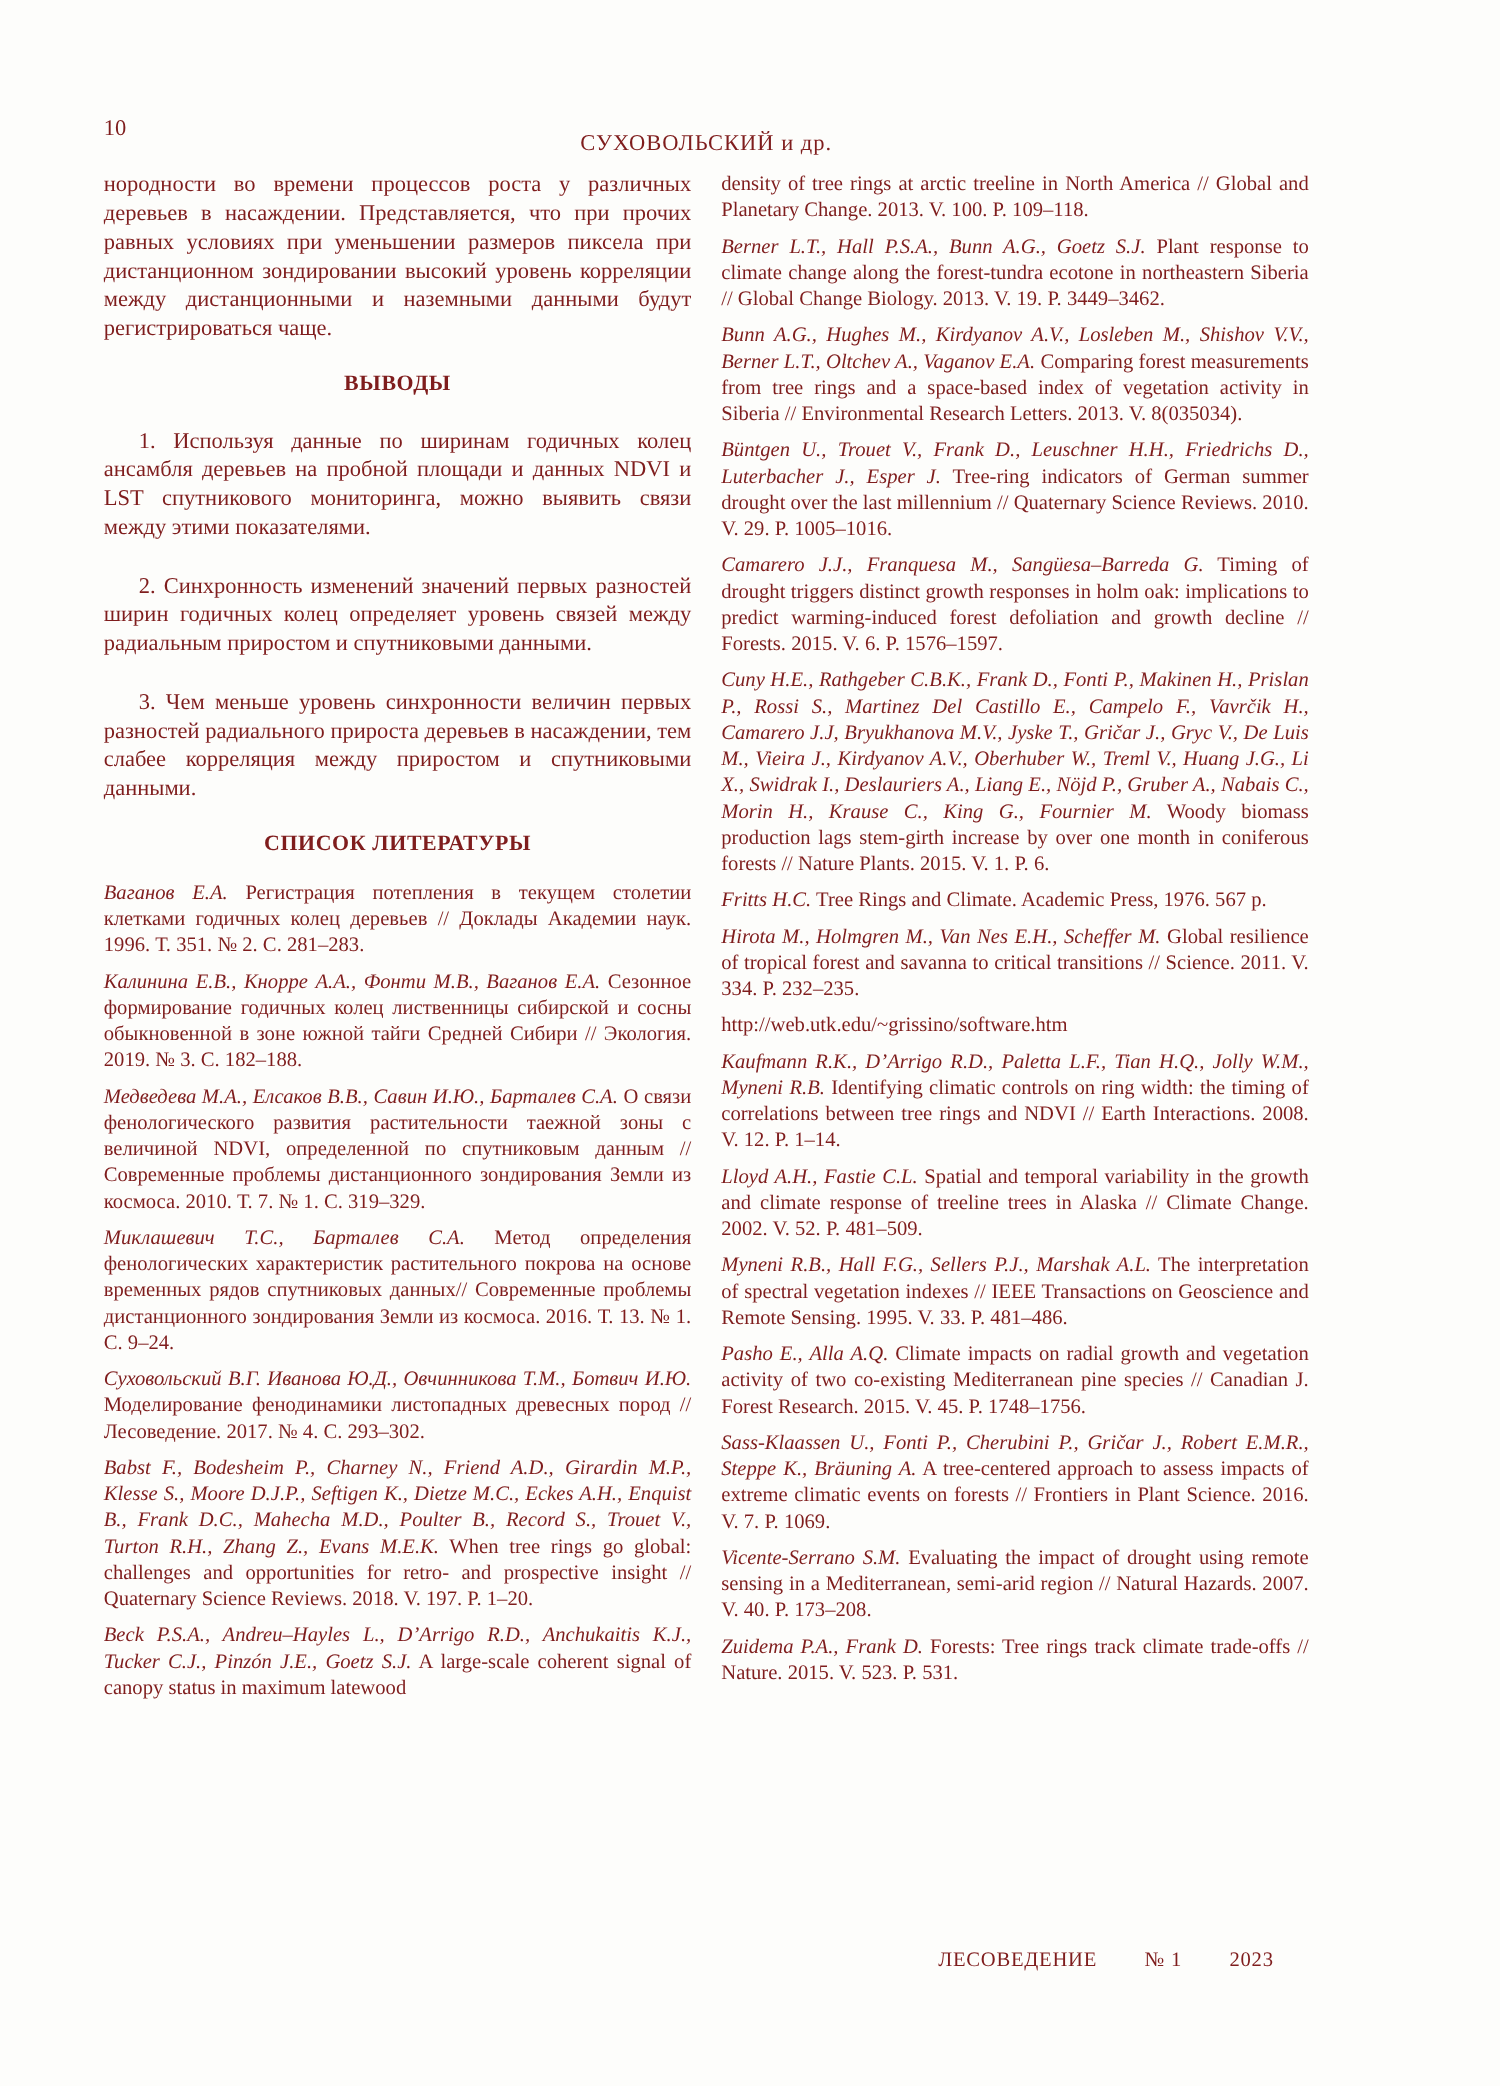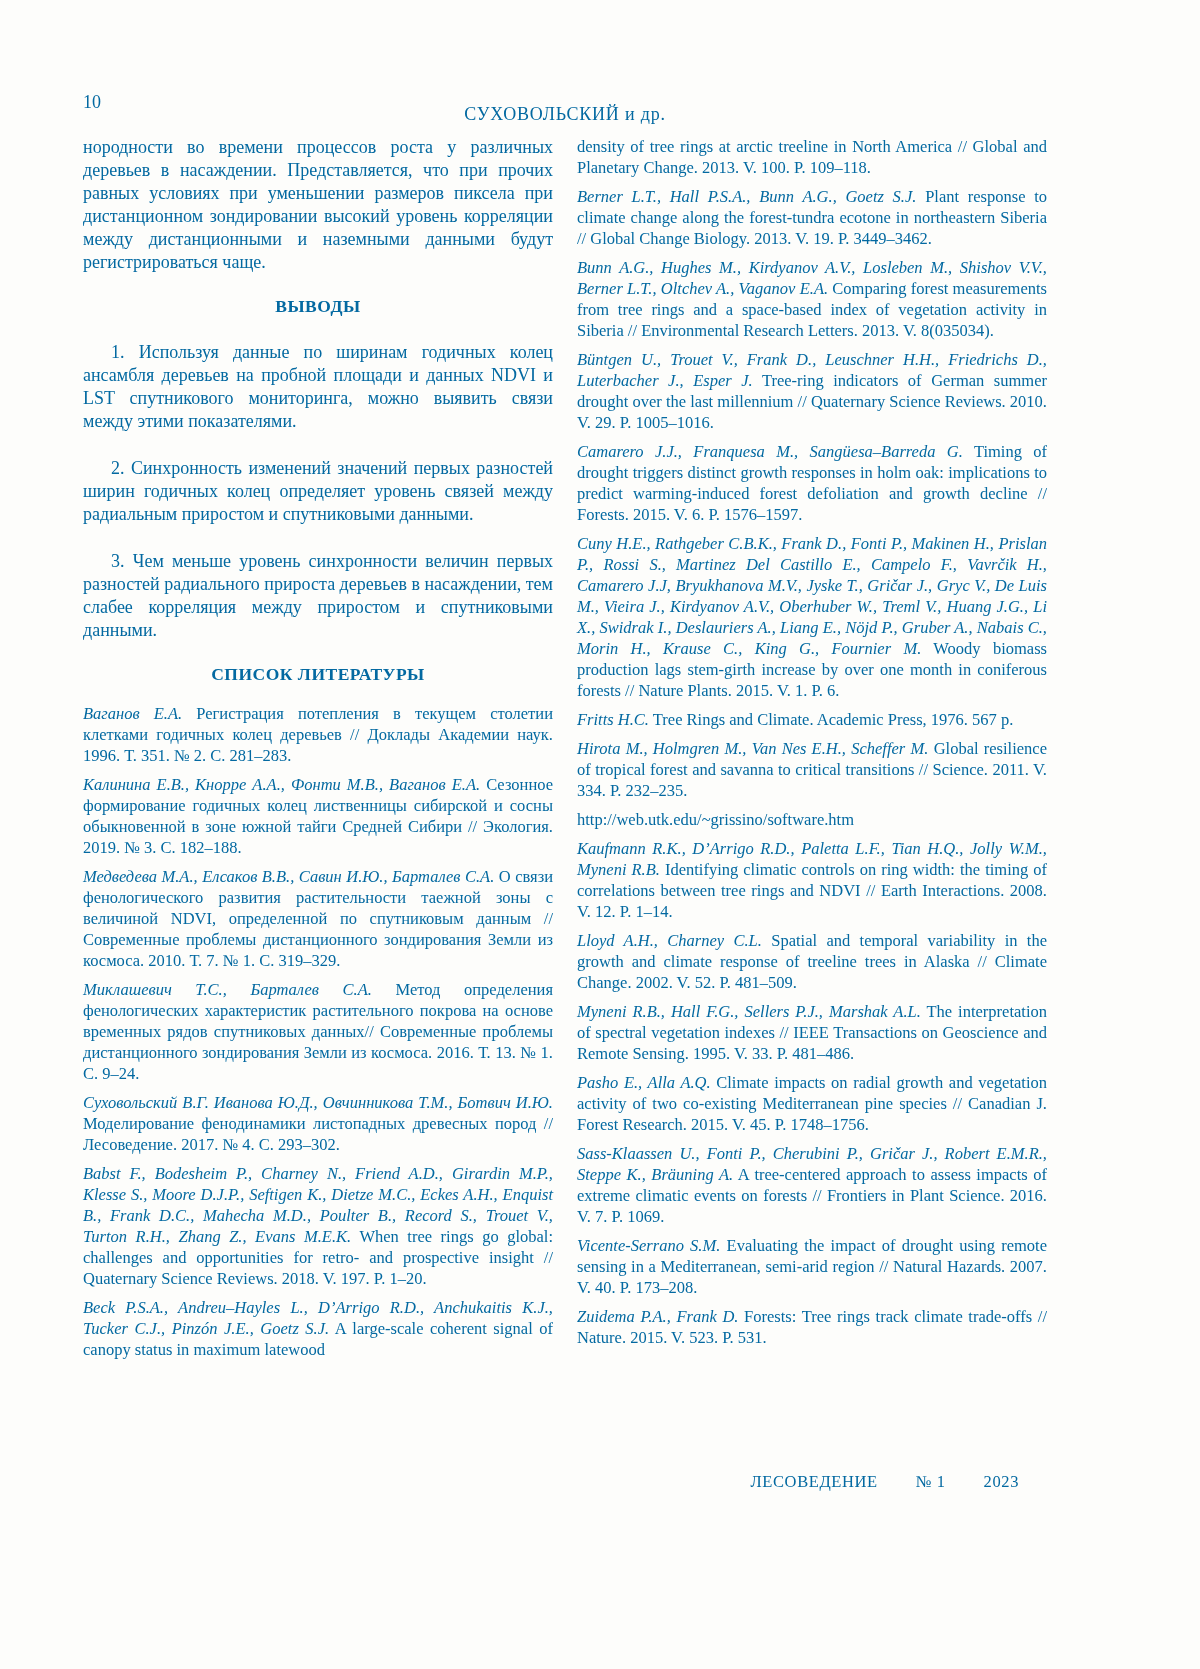--- a/index.html
+++ b/index.html
@@ -3,21 +3,21 @@
 <meta charset="utf-8">
 <style>
   * { margin: 0; padding: 0; box-sizing: border-box; }
   html, body { background: #ffffff; }
   body { font-family: "Liberation Serif", "DejaVu Serif", serif; }
   .page {
     position: relative;
     width: 1200px;
     height: 1669px;
     background: #fdfdfb;
-    color: #0369a1;
+    color: #7f1d1d;
     overflow: hidden;
   }
   .header { position: absolute; top: 92px; left: 83px; width: 964px; }
   .page-num { position: absolute; left: 0; top: 0; font-size: 18px; }
   .running-head { text-align: center; font-size: 18px; letter-spacing: 0.8px; margin-top: 12px; }
   .columns {
     position: absolute;
     top: 136px;
     left: 83px;
     width: 964px;
@@ -31,21 +31,21 @@
     font-size: 17.5px;
     font-weight: bold;
     text-align: center;
     letter-spacing: 0.5px;
     margin: 22px 0 18px 0;
   }
   p.ref { font-size: 16.5px; line-height: 21px; margin-bottom: 8px; }
   p.ref .authors { font-style: italic; }
   .footer {
     position: absolute;
-    top: 1472px;
+    top: 1558px;
     left: 83px;
     width: 964px;
     text-align: right;
     font-size: 16.5px;
     letter-spacing: 0.6px;
     padding-right: 28px;
   }
   .footer .gap { margin-left: 38px; }
 </style>
 </head>
@@ -105,21 +105,21 @@
           <p class="ref"><span class="authors">Cuny H.E., Rathgeber C.B.K., Frank D., Fonti P., Makinen H., Prislan P., Rossi S., Martinez Del Castillo E., Campelo F., Vavrčik H., Camarero J.J, Bryukhanova M.V., Jyske T., Gričar J., Gryc V., De Luis M., Vieira J., Kirdyanov A.V., Oberhuber W., Treml V., Huang J.G., Li X., Swidrak I., Deslauriers A., Liang E., Nöjd P., Gruber A., Nabais C., Morin H., Krause C., King G., Fournier M.</span><span> Woody biomass production lags stem-girth increase by over one month in coniferous forests // Nature Plants. 2015. V. 1. P. 6.</span></p>
 
           <p class="ref"><span class="authors">Fritts H.C.</span><span> Tree Rings and Climate. Academic Press, 1976. 567 p.</span></p>
 
           <p class="ref"><span class="authors">Hirota M., Holmgren M., Van Nes E.H., Scheffer M.</span><span> Global resilience of tropical forest and savanna to critical transitions // Science. 2011. V. 334. P. 232–235.</span></p>
 
           <p class="ref"><span>http://web.utk.edu/~grissino/software.htm</span></p>
 
           <p class="ref"><span class="authors">Kaufmann R.K., D’Arrigo R.D., Paletta L.F., Tian H.Q., Jolly W.M., Myneni R.B.</span><span> Identifying climatic controls on ring width: the timing of correlations between tree rings and NDVI // Earth Interactions. 2008. V. 12. P. 1–14.</span></p>
 
-          <p class="ref"><span class="authors">Lloyd A.H., Charney C.L.</span><span> Spatial and temporal variability in the growth and climate response of treeline trees in Alaska // Climate Change. 2002. V. 52. P. 481–509.</span></p>
+          <p class="ref"><span class="authors">Lloyd A.H., Fastie C.L.</span><span> Spatial and temporal variability in the growth and climate response of treeline trees in Alaska // Climate Change. 2002. V. 52. P. 481–509.</span></p>
 
           <p class="ref"><span class="authors">Myneni R.B., Hall F.G., Sellers P.J., Marshak A.L.</span><span> The interpretation of spectral vegetation indexes // IEEE Transactions on Geoscience and Remote Sensing. 1995. V. 33. P. 481–486.</span></p>
 
           <p class="ref"><span class="authors">Pasho E., Alla A.Q.</span><span> Climate impacts on radial growth and vegetation activity of two co-existing Mediterranean pine species // Canadian J. Forest Research. 2015. V. 45. P. 1748–1756.</span></p>
 
           <p class="ref"><span class="authors">Sass-Klaassen U., Fonti P., Cherubini P., Gričar J., Robert E.M.R., Steppe K., Bräuning A.</span><span> A tree-centered approach to assess impacts of extreme climatic events on forests // Frontiers in Plant Science. 2016. V. 7. P. 1069.</span></p>
 
           <p class="ref"><span class="authors">Vicente-Serrano S.M.</span><span> Evaluating the impact of drought using remote sensing in a Mediterranean, semi-arid region // Natural Hazards. 2007. V. 40. P. 173–208.</span></p>
 
           <p class="ref"><span class="authors">Zuidema P.A., Frank D.</span><span> Forests: Tree rings track climate trade-offs // Nature. 2015. V. 523. P. 531.</span></p>

